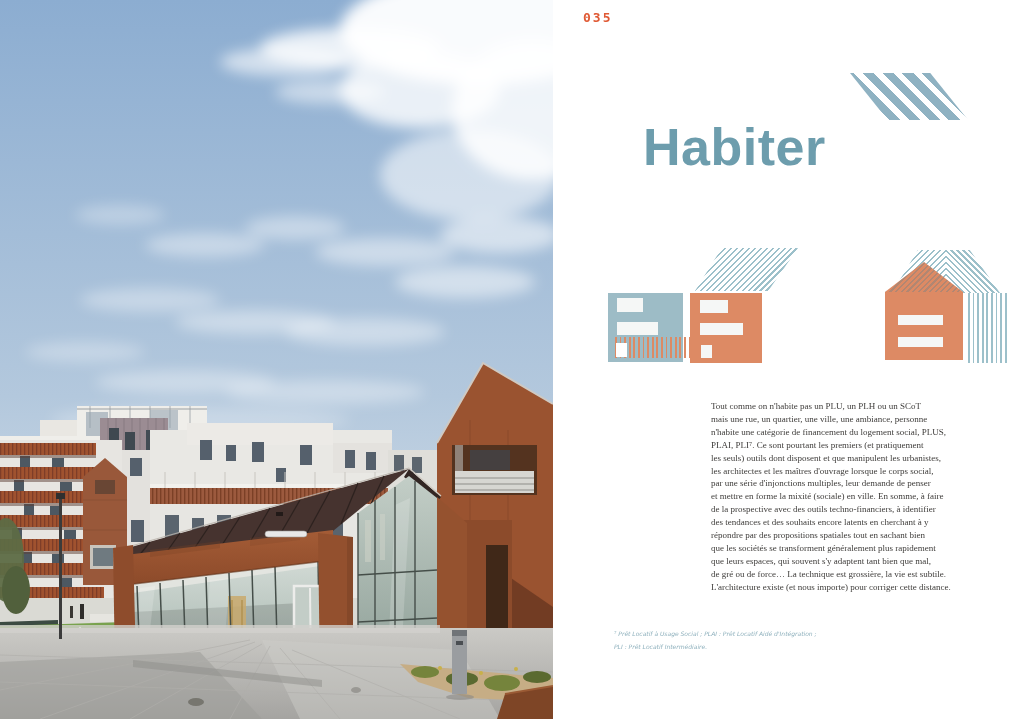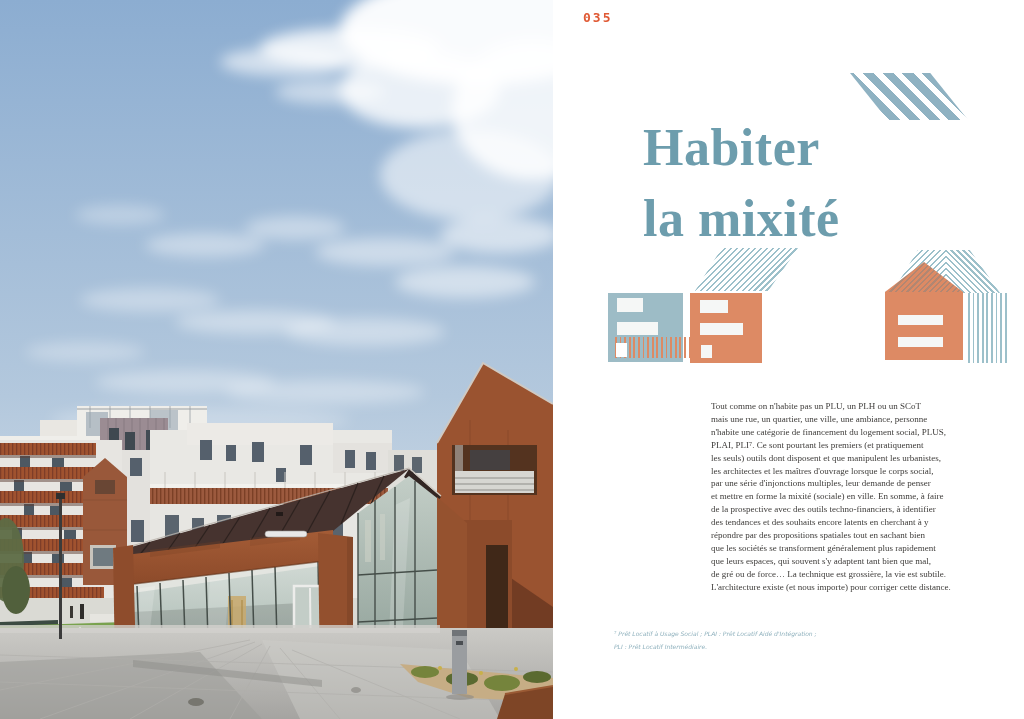--- a/index.html
+++ b/index.html
@@ -8,21 +8,21 @@
   .photo-page{position:absolute;left:0;top:0;width:553px;height:719px;overflow:hidden;}
   .content-page{position:absolute;left:553px;top:0;width:471px;height:719px;background:#fff;}
 
   .page-number{position:absolute;left:30px;top:10px;
     font-family:"DejaVu Sans Mono",monospace;font-size:13px;font-weight:bold;
     letter-spacing:2px;color:var(--accent-orange,#e05a35);}
 
   .title{position:absolute;left:90px;top:112px;margin:0;
     font-size:52px;line-height:71px;font-weight:bold;letter-spacing:.5px;
     color:var(--title-teal,#6d9dad);}
-  .title span{display:block;font-family:Liberation Serif, serif;}
+  .title span{display:block;}
 
   
   .roof-stripes{position:absolute;left:297px;top:73px;width:118px;height:47px;
     clip-path:polygon(0 0,68% 0,100% 100%,32% 100%);
     background:repeating-linear-gradient(45deg,var(--stripe-strong,#8fb2c2) 0 8px,#ffffff 8px 14px);}
 
   .illus{position:absolute;}
   .illus div{position:absolute;}
   .illus-left{left:55px;top:247px;width:250px;height:118px;}
   .illus-right{left:332px;top:248px;width:126px;height:116px;}
@@ -399,21 +399,20 @@
   </div>
 
   <div class="content-page">
 
     <div class="page-number">035</div>
 
     <div class="roof-stripes"></div>
 
     <h1 class="title">
       <span>Habiter</span>
-      <span>la mixité</span>
     </h1>
 
     <div class="illus illus-left">
       <div class="roof-hatch-l hatch-slash"></div>
       <div class="block-blue"></div>
       <div class="block-orange"></div>
       <div class="win wb1"></div>
       <div class="win wb2"></div>
       <div class="win wo1"></div>
       <div class="win wo2"></div>

